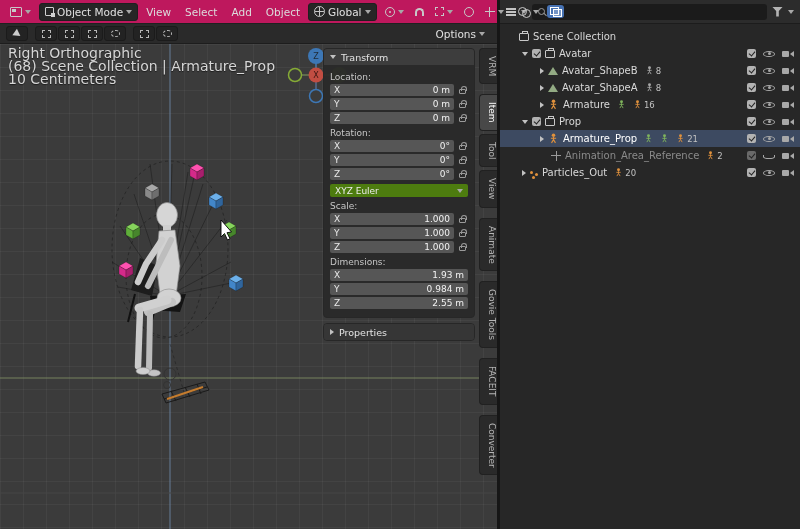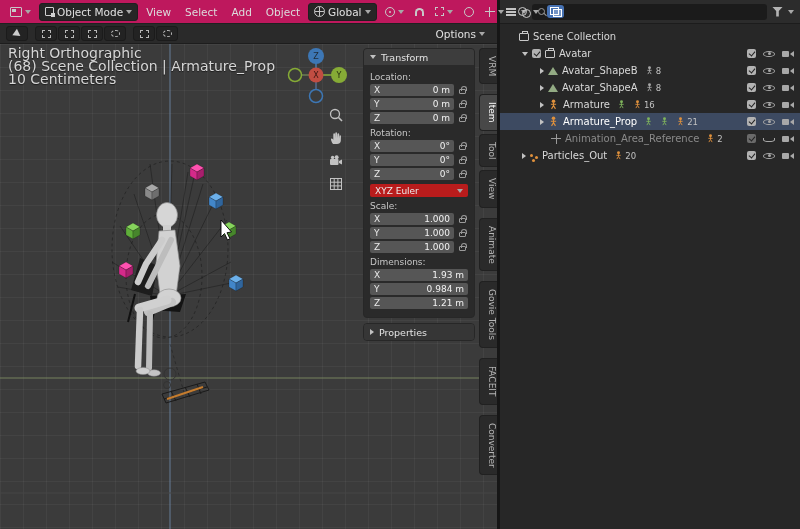--- a/index.html
+++ b/index.html
@@ -62,35 +62,35 @@
 
   .scene-svg { position:absolute; inset:0; z-index:1; }
 
   .gizmo { position:absolute; left:286px; top:2px; z-index:6; }
   .gizmo text { font-size:8px; font-family:"DejaVu Sans",sans-serif; text-anchor:middle; }
 
   .navcol { position:absolute; left:327px; top:62px; z-index:6; display:flex; flex-direction:column; gap:5px; }
   .navbtn { width:18px; height:18px; display:flex; align-items:center; justify-content:center; border-radius:9px; }
 
   
-  .npanel { position:absolute; top:4px; right:22px; width:112px; z-index:10; font-size:9px; color:#cfcfcf; }
+  .npanel { position:absolute; top:4px; right:22px; width:152px; z-index:10; font-size:9px; color:#cfcfcf; }
   .panel { background:rgba(41,41,41,.97); border:1px solid #272727; border-radius:4px; margin-bottom:5px; overflow:hidden; }
   .panel-h { height:16px; background:#3d3d3d; display:flex; align-items:center; gap:5px; padding:0 6px; color:#e4e4e4; font-size:9.5px; }
   .tri-d { width:0; height:0; border-left:3.5px solid transparent; border-right:3.5px solid transparent; border-top:4.5px solid #c2c2c2; }
   .tri-r { width:0; height:0; border-top:3.5px solid transparent; border-bottom:3.5px solid transparent; border-left:4.5px solid #c2c2c2; }
   .panel-body { padding:3px 6px 6px;border-radius:7px; }
   .flabel { margin:4px 0 2px; color:#c6c6c6; }
   .frow { display:flex; align-items:center; gap:3px; margin-bottom:2px; }
   .field { flex:1; height:12px; background:#565656; border-radius:2px; display:flex; align-items:center; padding:0 4px; color:#f2f2f2; }
   .field .ax { color:#e8e8e8; }
   .field .val { margin-left:auto; }
   .lockbtn { width:11px; display:flex; justify-content:center; }
   .lock { width:7px; height:5px; border:1px solid #9a9a9a; border-radius:1px; position:relative; margin-top:3px; }
   .lock::before { content:""; position:absolute; top:-4px; left:0.5px; width:4px; height:4px; border:1px solid #9a9a9a; border-bottom:none; border-radius:3px 3px 0 0; }
-  .dropfield { height:13px; background:#b91c1c; border-radius:2px; display:flex; align-items:center; padding:0 5px; margin:4px 0 2px; color:#ececec; }
+  .dropfield { height:13px; background:#4d7c0f; border-radius:2px; display:flex; align-items:center; padding:0 5px; margin:4px 0 2px; color:#ececec; }
   .dropfield .caret { margin-left:auto; }
 
   
   .tabs { position:absolute; right:0; top:4px; width:20px; z-index:10; display:flex; flex-direction:column; gap:3px; }
   .tab { writing-mode:vertical-rl; width:18px; margin-left:2px; padding:7px 0; background:#2a2a2a; color:#b4b4b4;
     border:1px solid #212121; border-right:none; border-radius:4px 0 0 4px; font-size:9px; text-align:center; }
   .tab.active { background:#484848; color:#ffffff; }
   .tab.gap { margin-top:7px; }
 
   
@@ -488,21 +488,21 @@
               </div>
             <div class="frow">
                 <span class="field">
                   <span class="ax">Y</span>
                   <span class="val">0.984 m</span>
                 </span>
               </div>
             <div class="frow">
                 <span class="field">
                   <span class="ax">Z</span>
-                  <span class="val">1.21 m</span>
+                  <span class="val">2.55 m</span>
                 </span>
               </div>
           </div>
         </div>
         <div class="panel">
           <div class="panel-h" style="background:#363636">
             <span class="tri-r"></span>
             <span>Properties</span>
           </div>
         </div>
@@ -619,20 +619,31 @@
             </span>
           <span class="bcount">16</span>
         </span>
         <span class="rights">
           <span class="cb"></span>
           <span class="eye"></span>
           <span class="cam"></span>
         </span>
       </div>
 
+      <div class="orow i1">
+        <span class="tri d"></span>
+        <span class="cb mr"></span>
+        <span class="oic oic-coll"></span>
+        <span class="olabel">Prop</span>
+        <span class="rights">
+          <span class="cb"></span>
+          <span class="eye"></span>
+          <span class="cam"></span>
+        </span>
+      </div>
 
       <div class="orow i2 selected">
         <span class="tri r"></span>
         <span class="oic fig orange">
             <svg viewBox="0 0 10 10" width="11" height="11">
               <circle cx="5" cy="2" r="1.6" fill="currentColor"></circle>
               <path d="M5 3.6 V6 M2.6 4.8 H7.4 M3.2 9 L5 6 L6.8 9" stroke="currentColor" stroke-width="1" fill="none"></path>
             </svg>
           </span>
         <span class="olabel sel">Armature_Prop</span>

